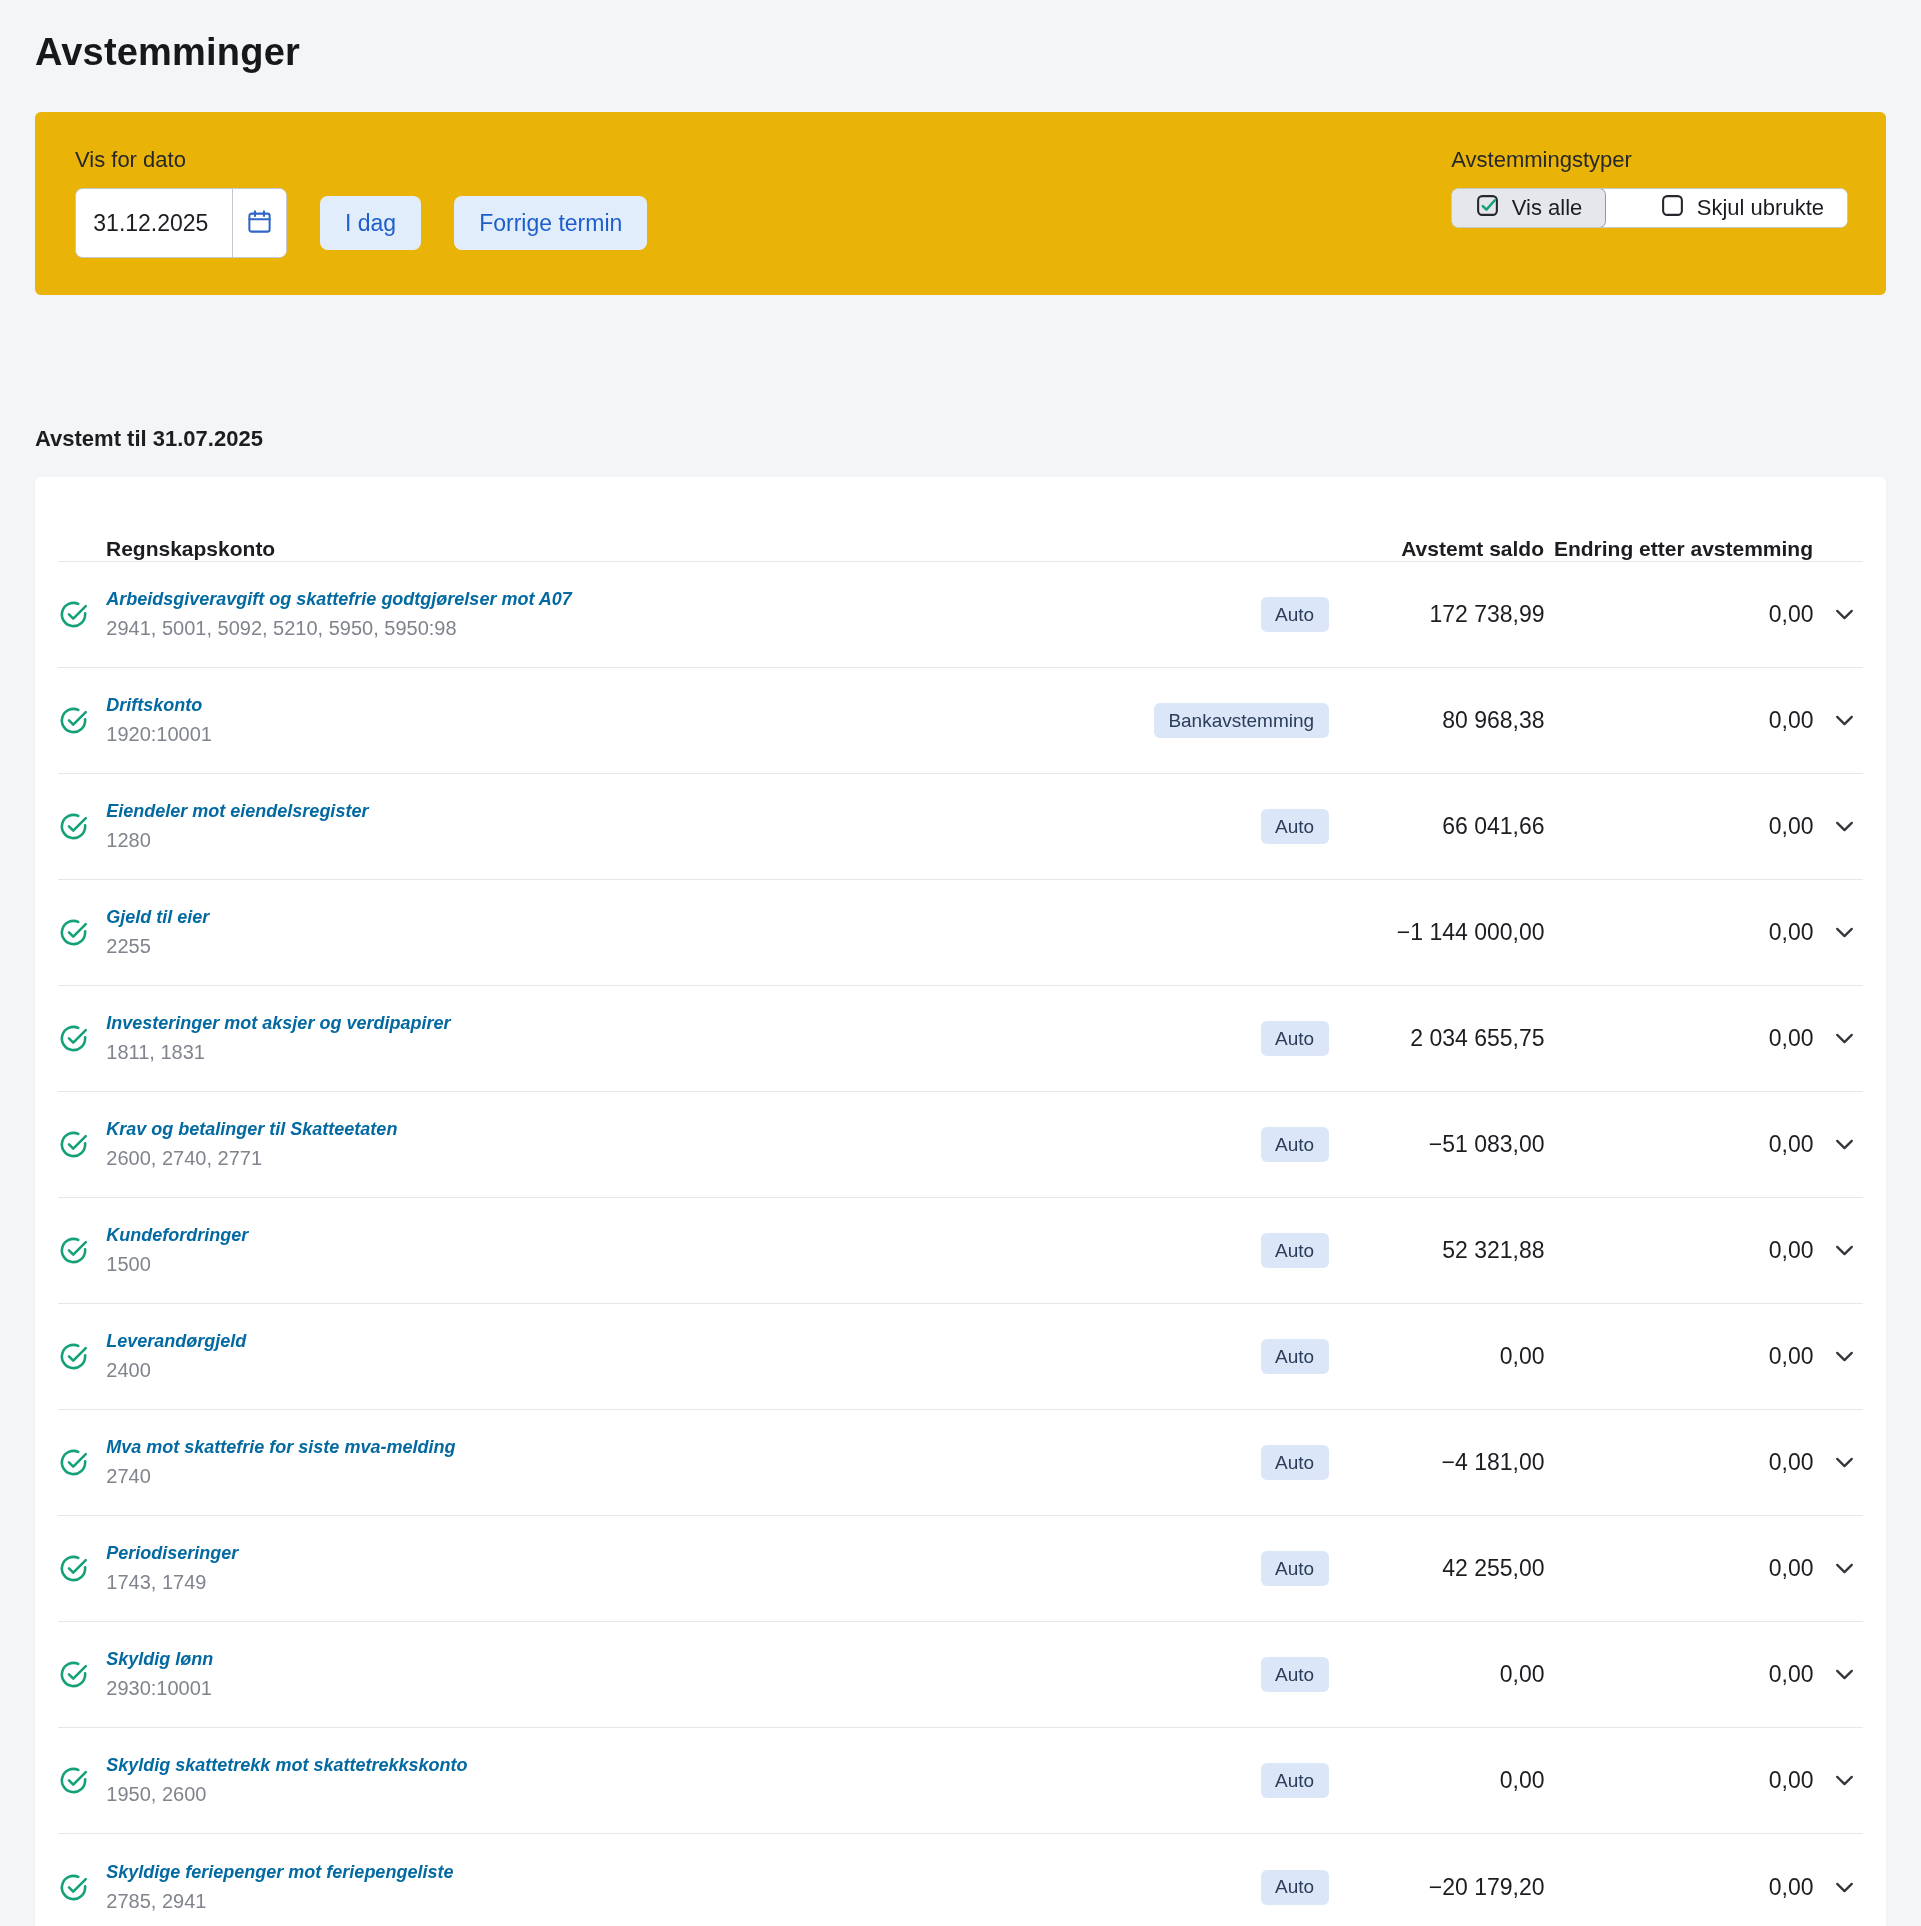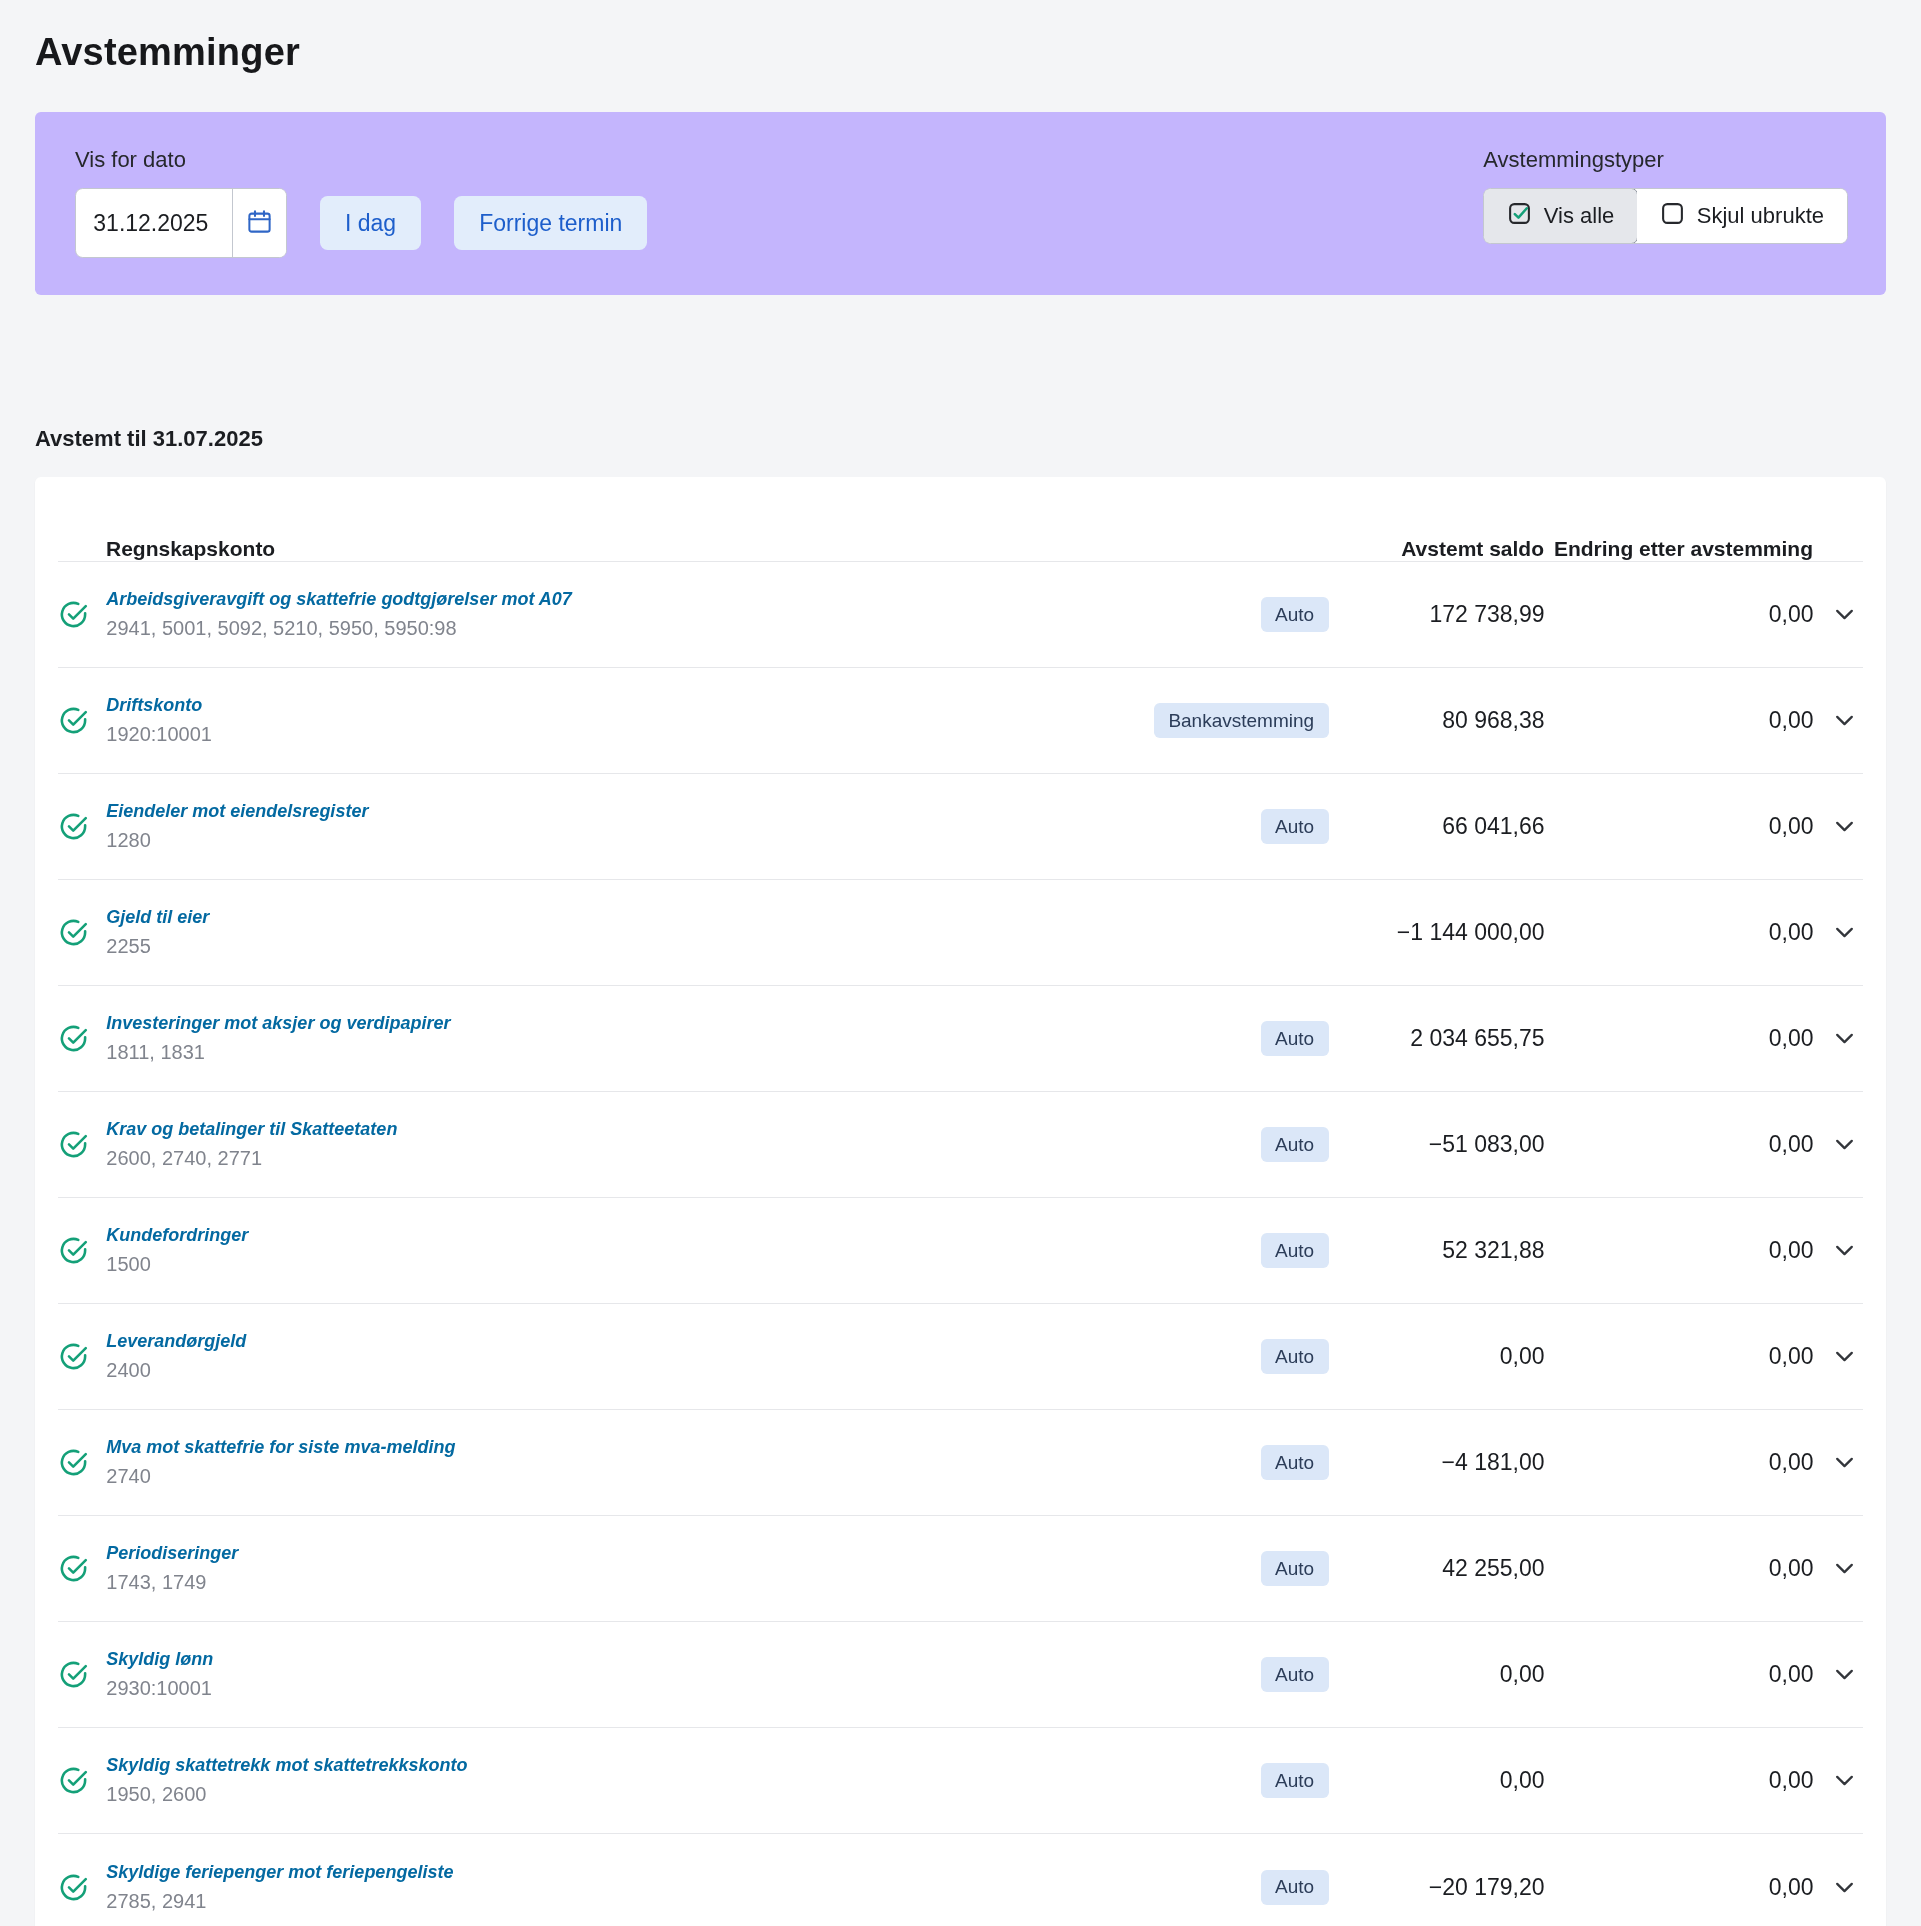--- a/index.html
+++ b/index.html
@@ -16,21 +16,21 @@
     font-size: 38px;
     font-weight: 700;
     letter-spacing: 0.2px;
     margin: 1.9px 0 0 0;
     color: #17181b;
   }
 
   
   .filter-panel {
     margin-top: 38px;
-    background: #c4b5fd;
+    background: #eab308;
     border-radius: 5.8px;
     padding: 35px 38px 37px 40px;
     display: flex;
     align-items: flex-start;
   }
   .filter-group { display: flex; flex-direction: column; }
   .filter-group.right { margin-left: auto; }
   .filter-label {
     font-size: 22px;
     color: #26282c;
@@ -77,22 +77,23 @@
     font-family: Liberation Sans, sans-serif;
     padding: 0 25px;
     cursor: pointer;
   }
 
   .toggle-group {
     display: flex;
     background: #ffffff;
     border: 1px solid #c3c7cf;
     border-radius: 7.7px;
-    height: 56px;
+    height: 40px;
     overflow: hidden;
+    gap: 32px;
   }
   .toggle-segment {
     display: flex;
     align-items: center;
     gap: 11.5px;
     padding: 0 23px;
     font-size: 22px;
     color: #1b1d21;
     cursor: pointer;
     background: #ffffff;

